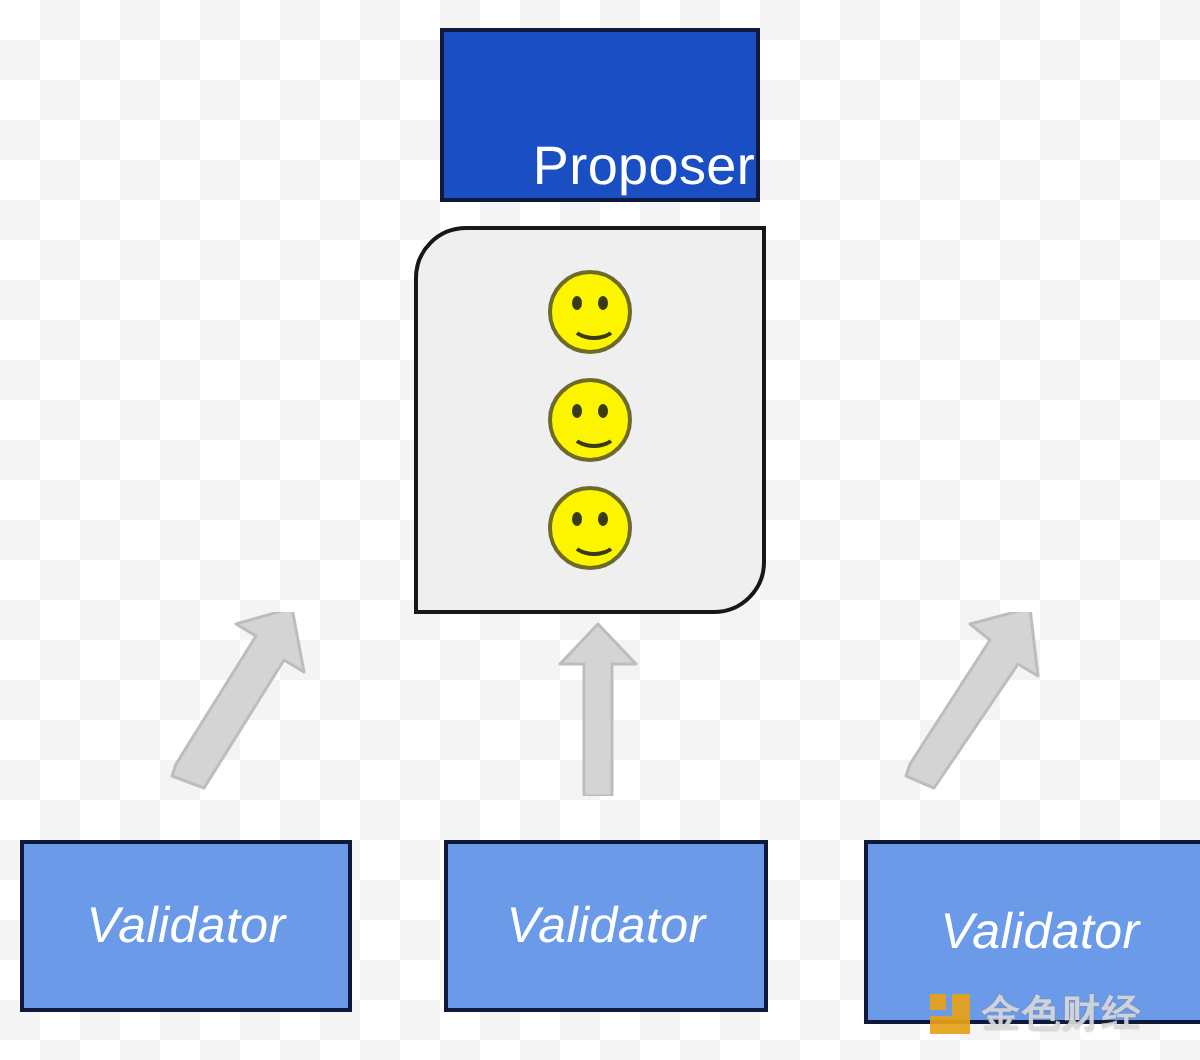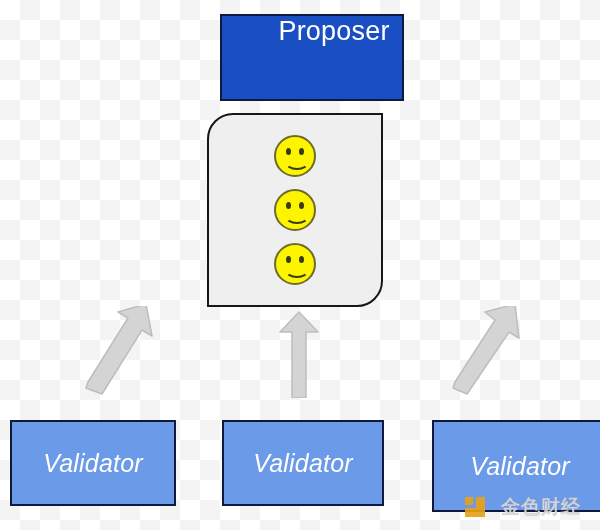--- a/index.html
+++ b/index.html
@@ -24,27 +24,27 @@
     background-size: 40px 40px;
     background-position: 0 0, 20px 20px;
     overflow: hidden;
   }
 
   
   .proposer-box {
     position: absolute;
     left: 220px;
     top: 14px;
-    width: 184px;
+    width: 160px;
     height: 87px;
     background: #1a4fc4;
     border: 2px solid #10193b;
     box-sizing: border-box;
     display: flex;
-    align-items: flex-start;
+    align-items: flex-end;
     justify-content: center;
     padding-left: 44px;
   }
   .proposer-label {
     color: #ffffff;
     font-size: 27px;
     letter-spacing: 0.2px;
     white-space: nowrap;
   }
 
@@ -129,21 +129,21 @@
   .validator-center { left: 222px; top: 420px; width: 162px; height: 86px; }
   .validator-right  { left: 432px; top: 420px; width: 176px; height: 92px; }
 
   
   .watermark {
     position: absolute;
     left: 465px;
     top: 494px;
     display: flex;
     align-items: center;
-    gap: 16px;
+    gap: 6px;
     opacity: 0.92;
     text-align: right;
   }
   .watermark-logo {
     position: relative;
     width: 20px;
     height: 20px;
     flex: none;
   }
   .watermark-logo .wm-sq {

